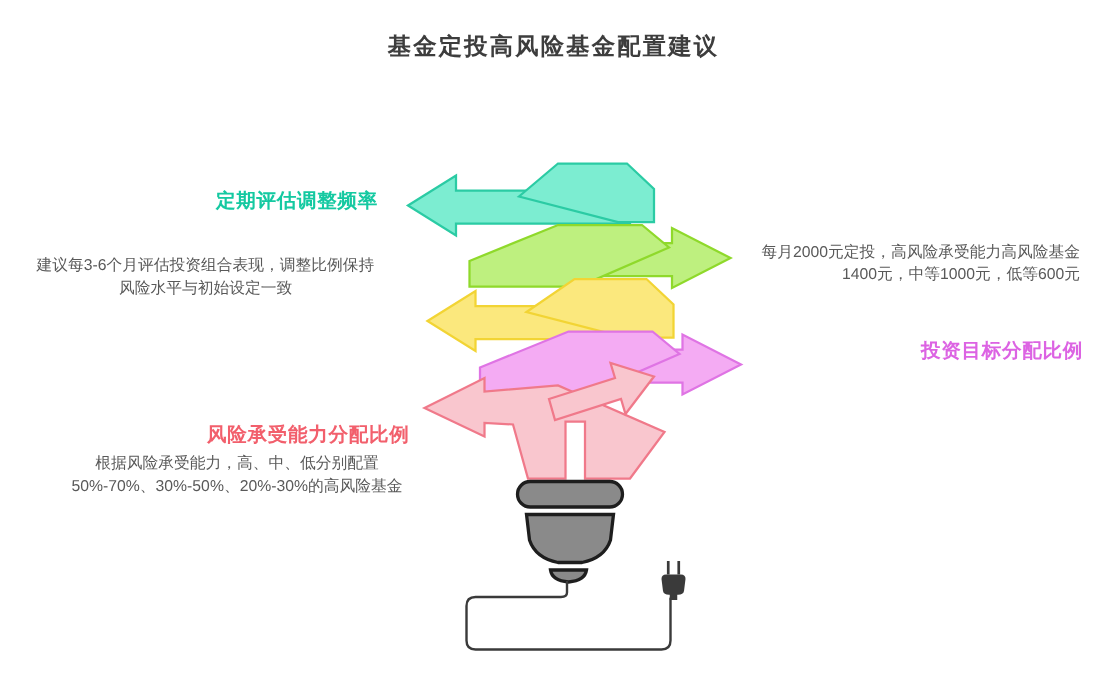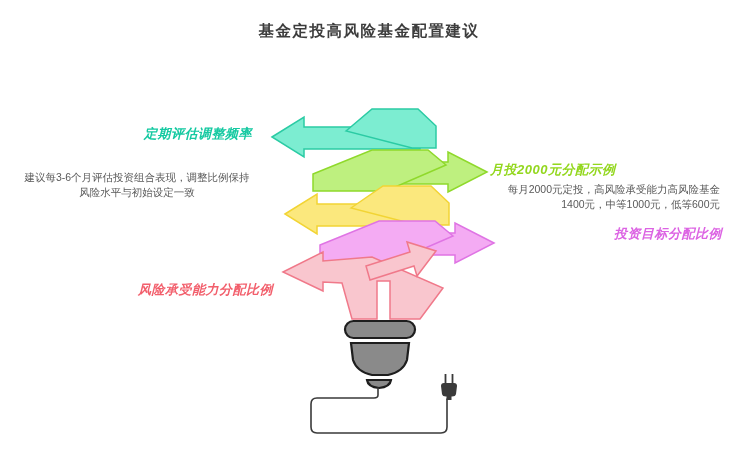--- a/index.html
+++ b/index.html
@@ -2,21 +2,21 @@
 <html><head>
 <meta charset="utf-8">
 <style>
   html,body{margin:0;padding:0;background:#fff;}
   .canvas{position:relative;width:738px;height:460px;background:#ffffff;overflow:hidden;
           font-family:"Liberation Sans","DejaVu Sans",sans-serif;}
   .title{position:absolute;left:0;right:0;top:21px;text-align:center;
          font-size:15.5px;font-weight:bold;letter-spacing:1.5px;color:#3d3d3d;}
   .gfx{position:absolute;left:0;top:0;}
   .tb{position:absolute;}
-  .tb .h{font-size:13px;font-weight:bold;letter-spacing:0.5px;margin:0 0 3px 0;font-style:italic;}
+  .tb .h{font-size:13px;font-weight:bold;letter-spacing:0.5px;margin:0 0 3px 0;}
   .tb .b{font-size:10.5px;line-height:1.42;color:#595959;margin:0;}
   .tb.left .h{text-align:right;}
   .tb.left .b{text-align:center;}
   .tb.right .h{text-align:left;}
   .tb.right .b{text-align:left;}
   #blk0{left:22px;top:125px;width:230px;}
   #blk2{left:22px;top:190px;width:230px;}
   #blk4{left:43px;top:260px;width:230px;margin-top:21px;}
   #blk1{left:490px;top:161px;width:230px;}
   #blk3{left:492px;top:225px;width:230px;}
@@ -73,26 +73,26 @@
       <rect x="446.5" y="396" width="5" height="4" fill="#3a3a3a"></rect>
     </g>
   </svg>
 
   <div class="tb left" id="blk0">
     <div class="h" style="color: rgb(20, 201, 161);">定期评估调整频率</div>
     <div class="b" style="color: rgb(89, 89, 89); margin-top: 27px;">建议每3-6个月评估投资组合表现，调整比例保持风险水平与初始设定一致</div>
   </div>
 
   <div class="tb right" id="blk1">
-    <div class="h" style="color: rgb(147, 215, 30);">月投2000元分配示例</div>
     <div class="b" style="color: rgb(89, 89, 89); text-align: right;">每月2000元定投，高风险承受能力高风险基金1400元，中等1000元，低等600元</div>
   </div>
 
 
   <div class="tb right" id="blk3">
     <div class="h" style="color: rgb(220, 99, 227); text-align: right;">投资目标分配比例</div>
   </div>
 
   <div class="tb left" id="blk4">
     <div class="h" style="color: rgb(242, 95, 108);">风险承受能力分配比例</div>
+    <div class="b" style="color: rgb(89, 89, 89);">根据风险承受能力，高、中、低分别配置50%-70%、30%-50%、20%-30%的高风险基金</div>
   </div>
 
 </div>
 
 </body></html>

